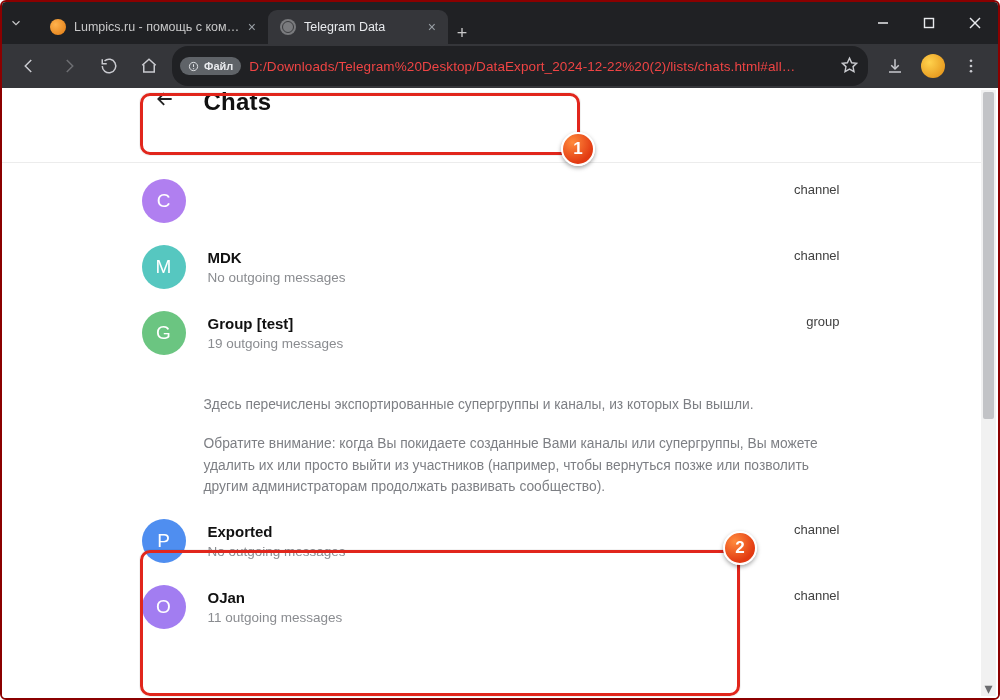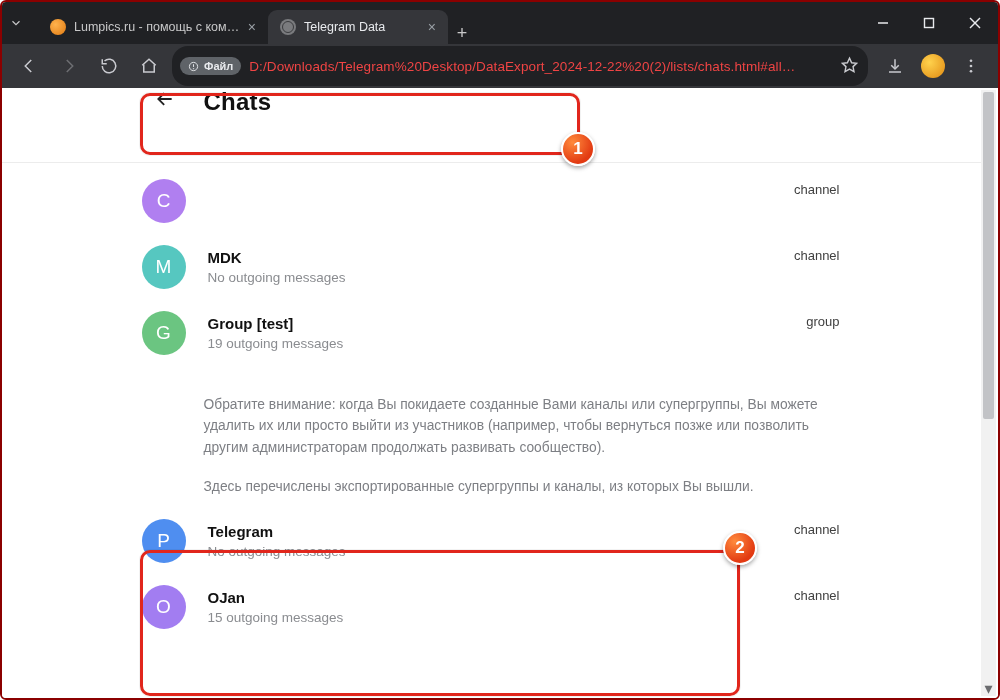--- a/index.html
+++ b/index.html
@@ -217,38 +217,38 @@
           <div class="avatar av-g">G</div>
           <div class="chat-body">
             <div class="chat-name">Group [test]</div>
             <div class="chat-sub">19 outgoing messages</div>
           </div>
           <div class="chat-type">group</div>
         </div>
       </div>
 
       <div class="note">
+        <p>Здесь перечислены экспортированные супергруппы и каналы, из которых Вы вышли.</p>
         <p>Обратите внимание: когда Вы покидаете созданные Вами каналы или супергруппы, Вы можете удалить их или просто выйти из участников (например, чтобы вернуться позже или позволить другим администраторам продолжать развивать сообщество).</p>
-        <p>Здесь перечислены экспортированные супергруппы и каналы, из которых Вы вышли.</p>
       </div>
 
       <div class="chat-list" style="padding-top:2px;">
         <div class="chat-item">
           <div class="avatar av-p">P</div>
           <div class="chat-body">
-            <div class="chat-name">Telegram</div>
+            <div class="chat-name">Exported</div>
             <div class="chat-sub">No outgoing messages</div>
           </div>
           <div class="chat-type">channel</div>
         </div>
         <div class="chat-item">
           <div class="avatar av-o">O</div>
           <div class="chat-body">
             <div class="chat-name">OJan</div>
-            <div class="chat-sub">15 outgoing messages</div>
+            <div class="chat-sub">11 outgoing messages</div>
           </div>
           <div class="chat-type">channel</div>
         </div>
       </div>
 
     </div>
   </div>
 
   <div class="hl hl1"></div>
   <div class="badge badge1">1</div>

